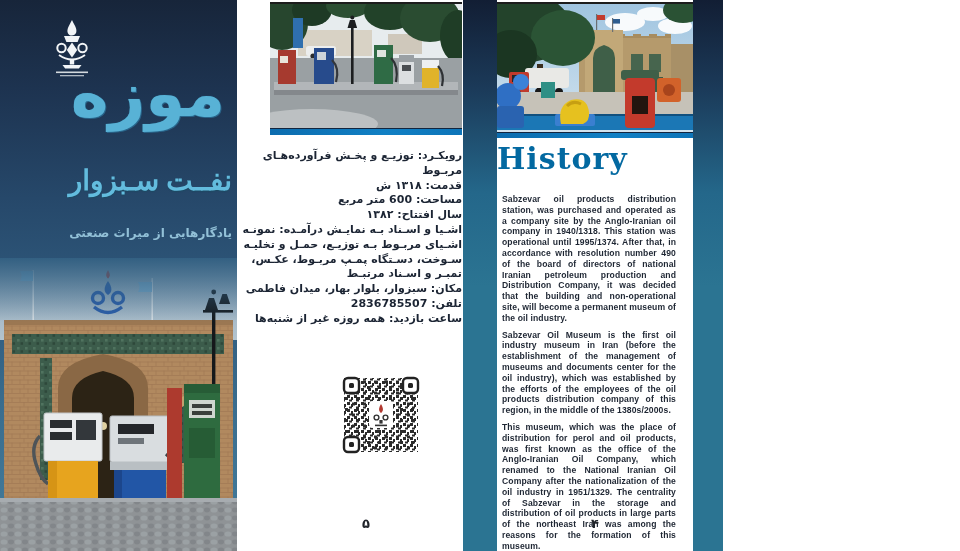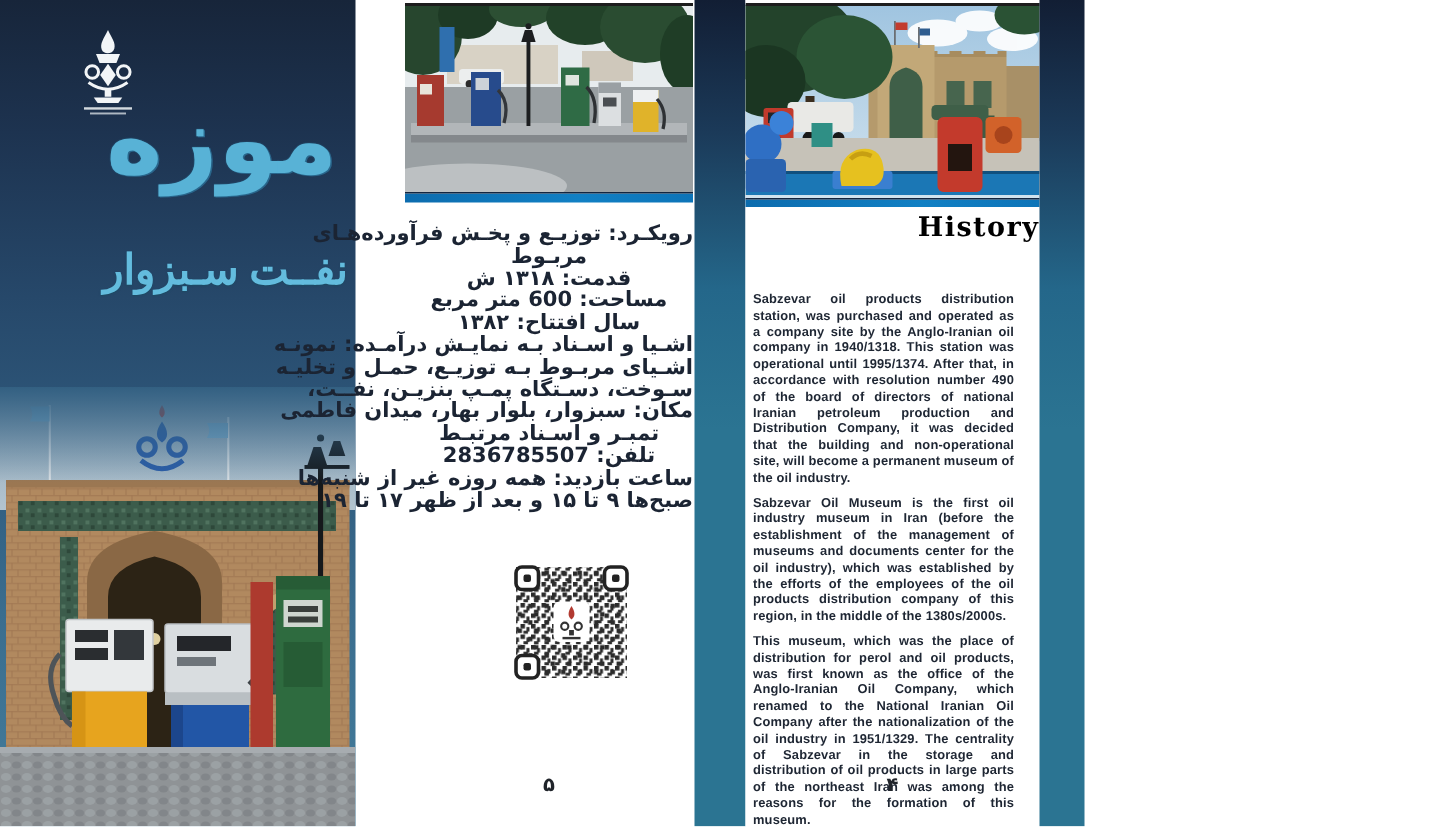--- a/index.html
+++ b/index.html
@@ -32,34 +32,34 @@
   
   .page{position:absolute;top:0;height:551px;background:#ffffff;}
   .page-mid{left:270px;width:192px;}
   .page-right{left:497px;width:196px;}
   .photo{position:absolute;left:0;top:2px;display:block;}
   .accent-bar{position:absolute;left:0;width:100%;background:linear-gradient(90deg,#0c6cae 0%,#1180c4 60%,#0d74b8 100%);border-top:1px solid #12253f;}
   .page-mid .accent-bar{top:128px;height:6px;}
   .page-right .accent-bar{top:132px;height:5px;}
   
   .info-block{
-    position:absolute;left:0;top:149px;width:100%;direction:rtl;text-align:center;
-    font-family:"DejaVu Sans",sans-serif;font-weight:bold;font-size:14px;color:#1b2433;
+    position:absolute;left:0;top:149px;width:100%;direction:rtl;
+    font-family:"DejaVu Sans",sans-serif;font-weight:bold;font-size:11px;color:#1b2433;
   }
   .info-line{height:14.8px;line-height:14.8px;white-space:nowrap;}
   .qr{position:absolute;left:70px;top:374px;width:82px;height:82px;}
   .page-num{
     position:absolute;left:0;top:516px;width:100%;text-align:center;
     font-family:"DejaVu Sans",sans-serif;font-weight:bold;font-size:13px;color:#20242a;
   }
   
   .history-heading{
-    position:absolute;left:0;top:141px;width:100%;text-align:right;
-    font-family:"DejaVu Serif","Liberation Serif",serif;font-weight:bold;font-size:18px;
-    color:#000000;letter-spacing:1px;
+    position:absolute;left:0;top:141px;width:100%;text-align:left;
+    font-family:"DejaVu Serif","Liberation Serif",serif;font-weight:bold;font-size:30px;
+    color:#0369a1;letter-spacing:1px;
   }
   .history-body{
     position:absolute;left:0;top:194px;width:100%;box-sizing:border-box;padding:0 5px;
     font-family:"Liberation Sans",sans-serif;font-weight:bold;font-size:8.6px;line-height:10.8px;
     color:#1e2633;text-align:justify;letter-spacing:.1px;
   }
   .history-body p{margin:0 12px 6px 0;}
   
   .spine{
     position:absolute;top:0;height:551px;
@@ -82,20 +82,21 @@
       <path d="M23 23.5 l5.2 7.5 -5.2 7.5 -5.2 -7.5 Z" fill="#f2f5f7"></path>
       <path d="M10 36 q13 9 26 0" fill="none" stroke="#f2f5f7" stroke-width="2"></path>
       <rect x="20.8" y="40" width="4.4" height="5.5" fill="#f2f5f7"></rect>
       <path d="M13.5 46 h19 l-2.6 3.6 h-13.8 Z" fill="#f2f5f7"></path>
       <rect x="7" y="52.5" width="32" height="1.6" fill="#e8edf0" opacity="0.9"></rect>
       <rect x="11" y="56" width="24" height="1.3" fill="#dfe6ea" opacity="0.75"></rect>
     </svg>
 
     <div class="cover-title-dec">موزه</div>
     <div class="cover-title">نفــت سـبزوار</div>
+    <div class="cover-subtitle">یادگارهایی از میراث صنعتی</div>
 
     <svg class="cover-photo" viewBox="0 0 237 293" preserveAspectRatio="none">
       <defs>
         <linearGradient id="skyG" x1="0" y1="0" x2="0" y2="1">
           <stop offset="0" stop-color="#8aa3b6"></stop>
             <stop offset="1" stop-color="#b3c4cf"></stop>
         </linearGradient>
         <linearGradient id="fadeG" x1="0" y1="0" x2="0" y2="1">
           <stop offset="0" stop-color="#336082" stop-opacity="1"></stop>
           <stop offset="1" stop-color="#336082" stop-opacity="0"></stop>
@@ -242,26 +243,25 @@
 
     <div class="info-block">
 
     <div class="info-line">رویکـرد: توزیـع و پخـش فرآورده‌هـای</div>
         <div class="info-line">مربـوط</div>
         <div class="info-line">قدمت: ۱۳۱۸ ش</div>
         <div class="info-line">مساحت: 600 متر مربع</div>
         <div class="info-line">سال افتتاح: ۱۳۸۲</div>
         <div class="info-line">اشـیا و اسـناد بـه نمایـش درآمـده: نمونـه</div>
         <div class="info-line">اشـیای مربـوط بـه توزیـع، حمـل و تخلیـه</div>
-        <div class="info-line">سـوخت، دسـتگاه پمـپ بنزیـن، نفــت،</div>
+        <div class="info-line">سـوخت، دسـتگاه پمـپ مربـوط، عکـس،</div>
+        <div class="info-line">تمبـر و اسـناد مرتبـط</div>
         <div class="info-line">مکان: سبزوار، بلوار بهار، میدان فاطمی</div>
-        <div class="info-line">تمبـر و اسـناد مرتبـط</div>
         <div class="info-line">تلفن: 2836785507</div>
         <div class="info-line">ساعت بازدید: همه روزه غیر از شنبه‌ها</div>
-        <div class="info-line">صبح‌ها ۹ تا ۱۵ و بعد از ظهر ۱۷ تا ۱۹</div>
       </div>
 
     <svg class="qr" viewBox="0 0 82 82">
       <defs>
         <pattern id="qn" width="7" height="7" patternUnits="userSpaceOnUse">
           <rect width="7" height="7" fill="#ffffff"></rect>
           <rect width="3" height="3" fill="#2b2b2b"></rect>
           <rect x="4" y="2" width="2" height="3" fill="#2b2b2b"></rect>
           <rect x="2" y="4.5" width="3" height="2" fill="#2b2b2b"></rect>
         </pattern>

